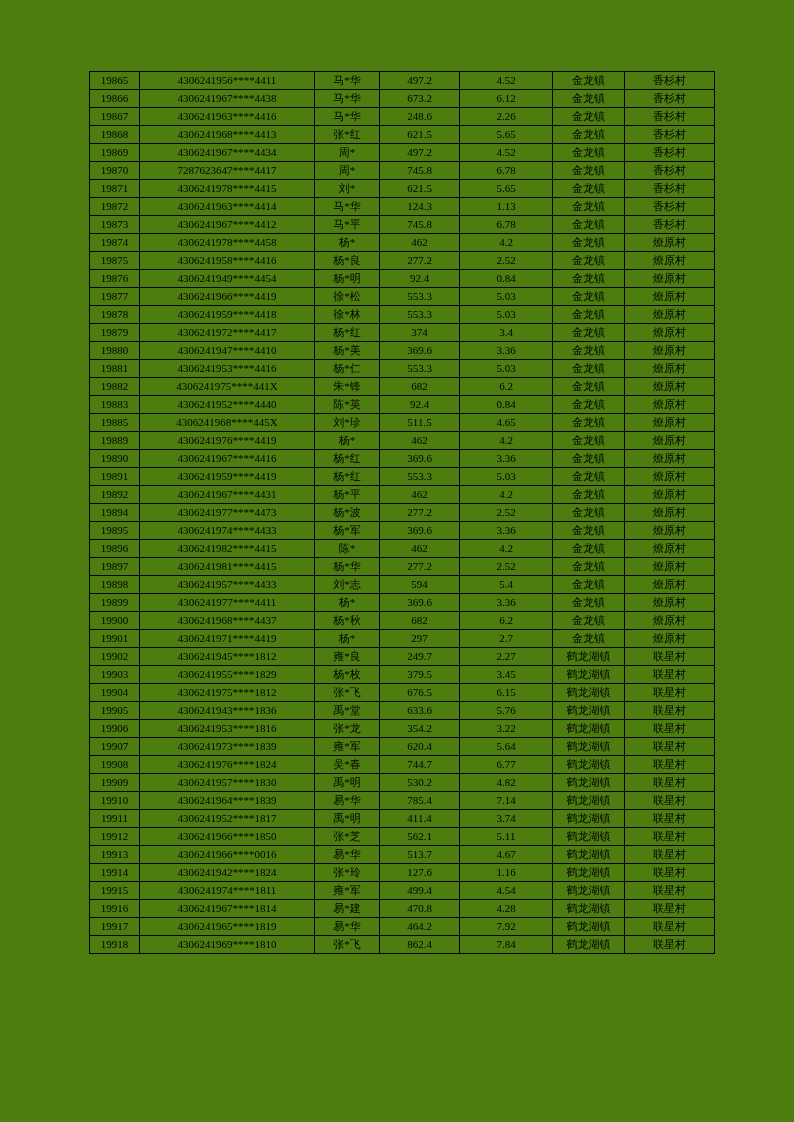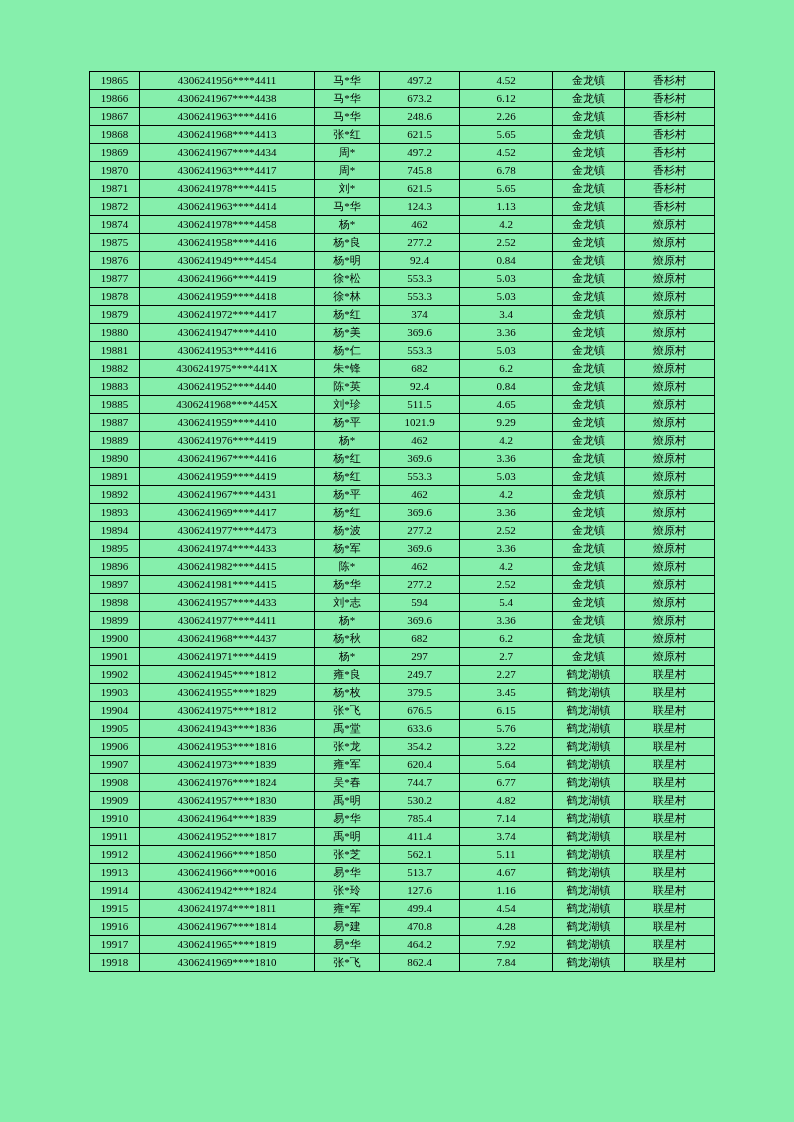--- a/index.html
+++ b/index.html
@@ -11,21 +11,21 @@
     width: 794px;
     height: 1122px;
     position: relative;
     font-family: "Liberation Serif", "DejaVu Serif", serif;
     color: #000000;
   }
   .page {
     position: absolute;
     left: 0; top: 0;
     width: 794px; height: 1122px;
-    background: #86efac;
+    background: #4d7c0f;
     overflow: hidden;
   }
   table.data-table {
     position: absolute;
     left: 89px;
     top: 71px;
     width: 625px;
     border-collapse: collapse;
     table-layout: fixed;
     font-size: 11px;
@@ -105,21 +105,21 @@
           <td>19869</td>
           <td>4306241967****4434</td>
           <td>周*</td>
           <td>497.2</td>
           <td>4.52</td>
           <td>金龙镇</td>
           <td>香杉村</td>
         </tr>
         <tr>
           <td>19870</td>
-          <td>4306241963****4417</td>
+          <td>7287623647****4417</td>
           <td>周*</td>
           <td>745.8</td>
           <td>6.78</td>
           <td>金龙镇</td>
           <td>香杉村</td>
         </tr>
         <tr>
           <td>19871</td>
           <td>4306241978****4415</td>
           <td>刘*</td>
@@ -131,20 +131,29 @@
         <tr>
           <td>19872</td>
           <td>4306241963****4414</td>
           <td>马*华</td>
           <td>124.3</td>
           <td>1.13</td>
           <td>金龙镇</td>
           <td>香杉村</td>
         </tr>
         <tr>
+          <td>19873</td>
+          <td>4306241967****4412</td>
+          <td>马*平</td>
+          <td>745.8</td>
+          <td>6.78</td>
+          <td>金龙镇</td>
+          <td>香杉村</td>
+        </tr>
+        <tr>
           <td>19874</td>
           <td>4306241978****4458</td>
           <td>杨*</td>
           <td>462</td>
           <td>4.2</td>
           <td>金龙镇</td>
           <td>燎原村</td>
         </tr>
         <tr>
           <td>19875</td>
@@ -230,29 +239,20 @@
         <tr>
           <td>19885</td>
           <td>4306241968****445X</td>
           <td>刘*珍</td>
           <td>511.5</td>
           <td>4.65</td>
           <td>金龙镇</td>
           <td>燎原村</td>
         </tr>
         <tr>
-          <td>19887</td>
-          <td>4306241959****4410</td>
-          <td>杨*平</td>
-          <td>1021.9</td>
-          <td>9.29</td>
-          <td>金龙镇</td>
-          <td>燎原村</td>
-        </tr>
-        <tr>
           <td>19889</td>
           <td>4306241976****4419</td>
           <td>杨*</td>
           <td>462</td>
           <td>4.2</td>
           <td>金龙镇</td>
           <td>燎原村</td>
         </tr>
         <tr>
           <td>19890</td>
@@ -275,29 +275,20 @@
         <tr>
           <td>19892</td>
           <td>4306241967****4431</td>
           <td>杨*平</td>
           <td>462</td>
           <td>4.2</td>
           <td>金龙镇</td>
           <td>燎原村</td>
         </tr>
         <tr>
-          <td>19893</td>
-          <td>4306241969****4417</td>
-          <td>杨*红</td>
-          <td>369.6</td>
-          <td>3.36</td>
-          <td>金龙镇</td>
-          <td>燎原村</td>
-        </tr>
-        <tr>
           <td>19894</td>
           <td>4306241977****4473</td>
           <td>杨*波</td>
           <td>277.2</td>
           <td>2.52</td>
           <td>金龙镇</td>
           <td>燎原村</td>
         </tr>
         <tr>
           <td>19895</td>

